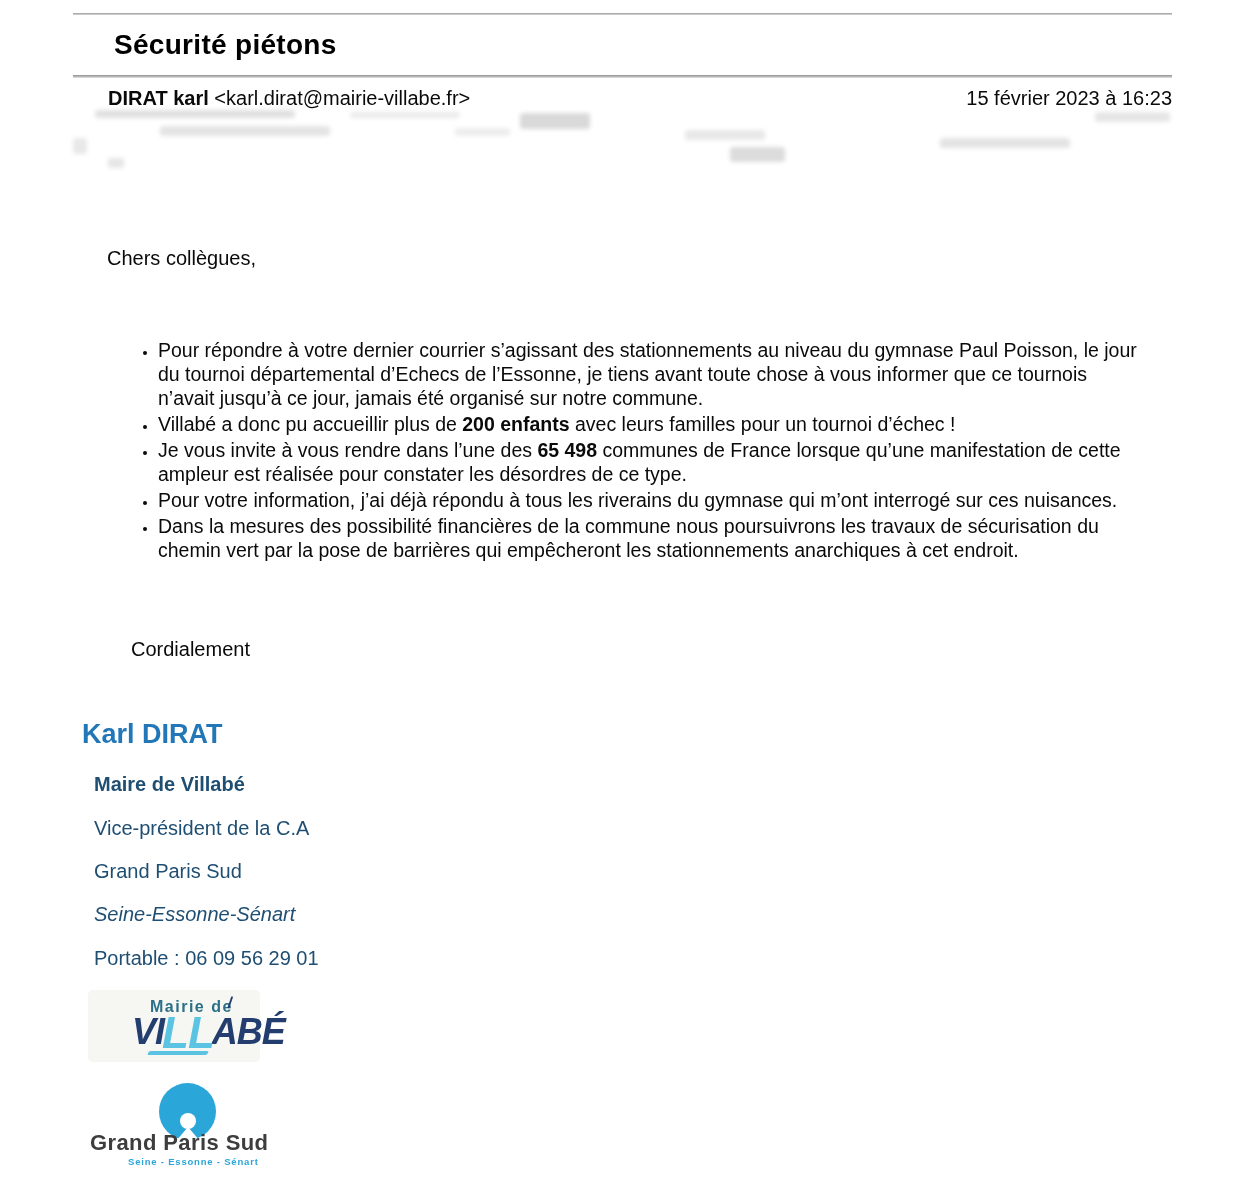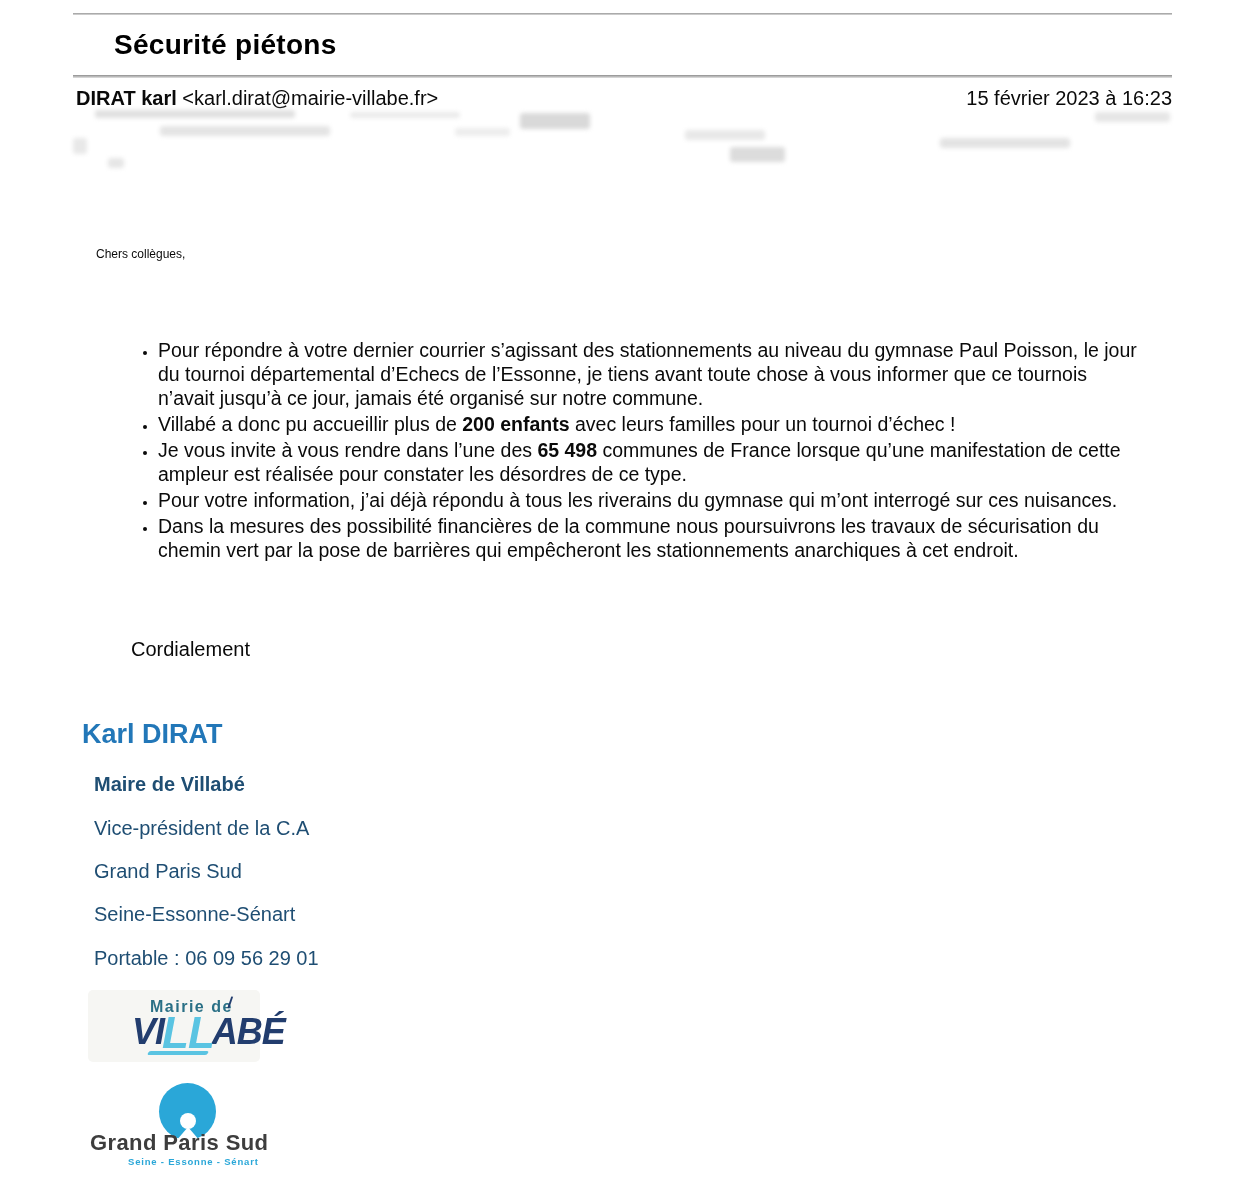--- a/index.html
+++ b/index.html
@@ -12,55 +12,55 @@
   
   .rule { position:absolute; left:73px; width:1099px; }
   .rule-top { top:13px; height:2px; background:linear-gradient(to bottom,#9a9a9a,#dcdcdc); }
   .rule-subject { top:75px; height:3px; background:linear-gradient(to bottom,#8e8e8e,#e3e3e3); }
 
   
   .subject { position:absolute; left:75px; top:29px; font-size:28px; font-weight:700; letter-spacing:.3px; color:#000;margin-left:39px; }
 
   
   .from-row { position:absolute; left:76px; top:87px; font-size:20px; }
-  .from-name { font-weight:700; }
+  .from-name { font-weight:700;margin-left:32px; }
   .date { position:absolute; right:67px; top:87px; font-size:20px; }
 
   
   .smudge { position:absolute; filter:blur(2px); border-radius:3px; }
   .s1  { left:95px;  top:110px; width:200px; height:8px;  background:#e0e0e0; }
   .s2  { left:350px; top:112px; width:110px; height:6px;  background:#eaeaea; }
   .s3  { left:520px; top:113px; width:70px;  height:16px; background:#d9d9d9; }
   .s4  { left:160px; top:126px; width:170px; height:10px; background:#e4e4e4; }
   .s5  { left:455px; top:128px; width:55px;  height:8px;  background:#ededed; }
   .s6  { left:685px; top:130px; width:80px;  height:10px; background:#e8e8e8; }
   .s7  { left:1095px;top:112px; width:75px;  height:10px; background:#e6e6e6; }
   .s8  { left:940px; top:138px; width:130px; height:10px; background:#e3e3e3; }
   .s9  { left:730px; top:147px; width:55px;  height:15px; background:#dcdcdc; }
   .s10 { left:73px;  top:138px; width:14px;  height:16px; background:#e8e8e8; }
   .s11 { left:108px; top:158px; width:16px;  height:10px; background:#e6e6e6; }
 
   
   .cc-row { position:absolute; left:75px; top:183px; font-size:20px; }
 
   
-  .greeting { position:absolute; left:96px; top:247px; font-size:12px; }
+  .greeting { position:absolute; left:107px; top:247px; font-size:20px; }
   .bullets { position:absolute; left:137px; top:338px; width:1000px; font-size:19.5px; line-height:24px; list-style:disc; padding-left:21px; }
   .bullets li { margin-bottom:2px; }
   .bullets li::marker { font-size:14px; }
   .b-bold { font-weight:700; }
   .closing { position:absolute; left:131px; top:638px; font-size:20px; }
 
   
   .sig-name { position:absolute; left:82px; top:719px; font-size:27px; font-weight:700; color:#2277b8;text-align:center; }
   .sig-line { position:absolute; left:94px; font-size:20px; color:#1f4e73; }
   .sig-line-0 { top:773px; font-weight:700; }
   .sig-line-1 { top:817px; }
   .sig-line-2 { top:860px; }
-  .sig-line-3 { top:903px; }
+  .sig-line-3 { top:903px;font-style:italic; }
   .sig-line-4 { top:947px; }
 
   
   .villabe-logo { position:absolute; left:88px; top:990px; width:172px; height:72px; background:#f6f6f3; border-radius:5px; }
   .villabe-tagline { position:absolute; left:62px; top:8px; font-size:16px; font-weight:700; letter-spacing:1.5px; color:#2a7086; }
   .villabe-mark { position:absolute; left:140px; top:4px; font-size:16px; font-weight:700; color:#223d6e; transform:rotate(8deg); }
   .villabe-word { position:absolute; left:12px; top:14px; font-style:italic; font-weight:700; letter-spacing:-1px; white-space:nowrap;margin-left:32px; }
   .villabe-word .seg1 { font-size:36px; color:#223d6e; }
   .villabe-word .seg2 { font-size:44px; color:#5ac4e2; position:relative; top:4px; margin:0 -2px; }
   .villabe-word .seg3 { font-size:36px; color:#223d6e; }

